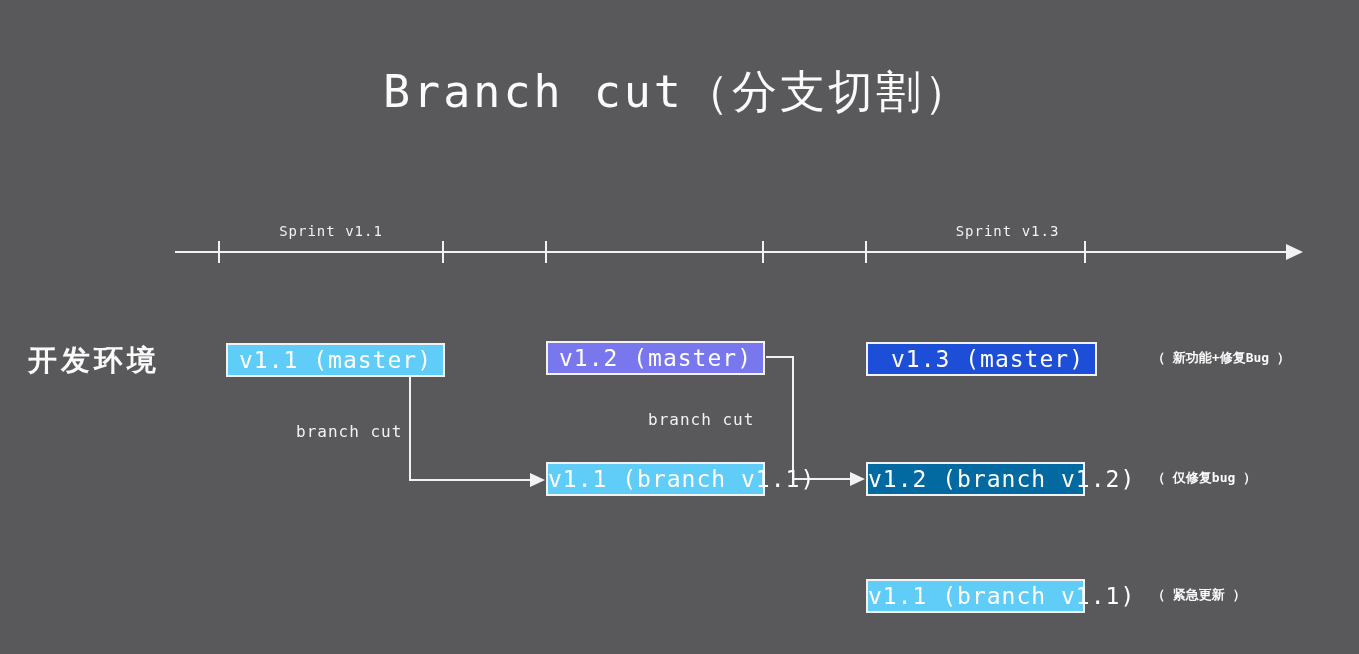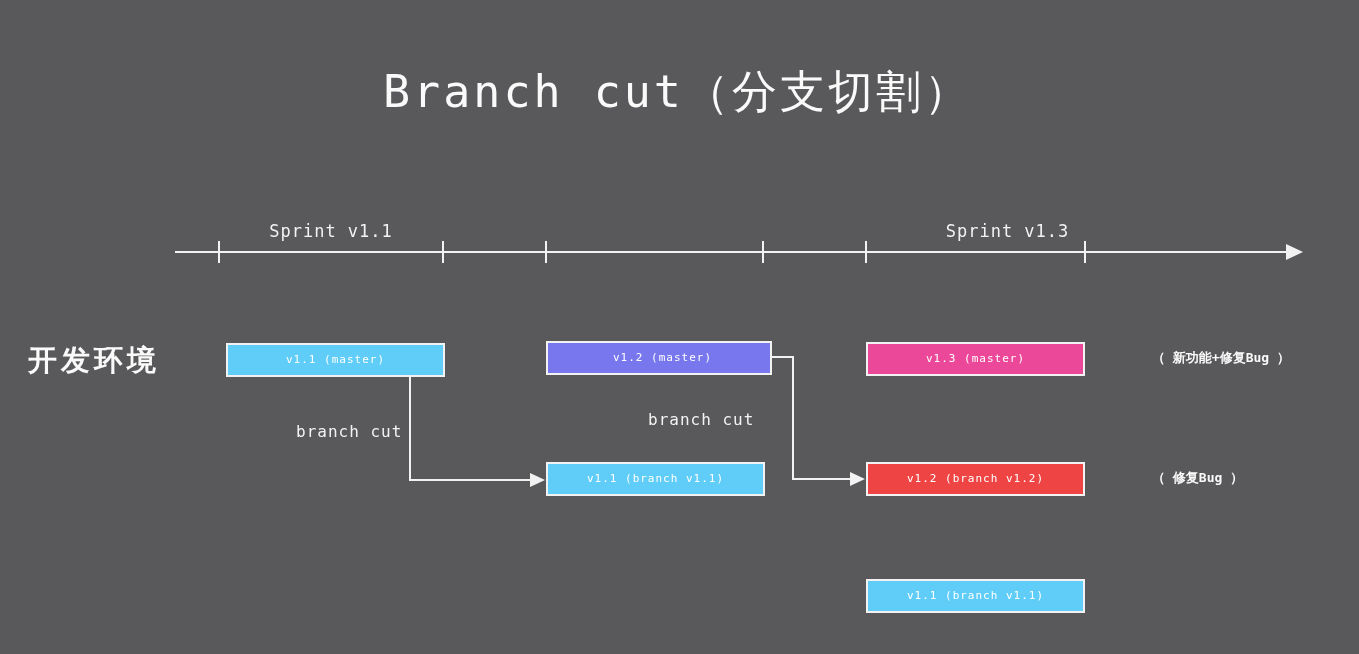--- a/index.html
+++ b/index.html
@@ -29,21 +29,21 @@
     white-space: nowrap;
   }
 
   svg.lines { left: 0; top: 0; z-index: 1; }
 
   .sprint-label {
     top: 219px;
     height: 24px;
     line-height: 24px;
     text-align: center;
-    font-size: 17px;
+    font-size: 14px;
     letter-spacing: 1px;
     color: #f2f2f2;
     z-index: 2;
     white-space: nowrap;
   }
   .sprint-1 { left: 219px; width: 224px; }
   .sprint-2 { left: 546px; width: 217px; }
   .sprint-3 { left: 898px; width: 219px; }
 
   .env-label {
@@ -61,28 +61,28 @@
   .env-dev  { top: 346px; }
   .env-test { top: 464px; }
   .env-prod { top: 581px; }
 
   .vbox {
     width: 215px;
     height: 30px;
     line-height: 30px;
     border: 2px solid #f2f2f2;
     text-align: center;
-    font-size: 11px;
+    font-size: 23px;
     letter-spacing: 1px;
     color: #ffffff;
     z-index: 3;
     white-space: nowrap;
   }
   .b-dev-1  { left: 226px; top: 343px; }
-  .b-dev-2  { left: 546px; top: 341px; padding-left: 7px; }
+  .b-dev-2  { left: 546px; top: 341px; }
   .b-dev-3  { left: 866px; top: 342px; }
   .b-test-1 { left: 546px; top: 462px; }
   .b-test-2 { left: 866px; top: 462px; }
   .b-prod-1 { left: 866px; top: 579px; }
 
   .cut-label {
     font-size: 16px;
     letter-spacing: 1px;
     color: #f2f2f2;
     z-index: 2;
@@ -130,24 +130,25 @@
     </g>
   </svg>
 
   <div class="abs sprint-label sprint-1">Sprint v1.1</div>
   <div class="abs sprint-label sprint-3">Sprint v1.3</div>
 
   <div class="abs env-label env-dev">开发环境</div>
 
   <div class="abs vbox b-dev-1" style="background: rgb(95, 205, 248);">v1.1 (master)</div>
   <div class="abs vbox b-dev-2" style="background: rgb(120, 119, 238);">v1.2 (master)</div>
-  <div class="abs vbox b-dev-3" style="background: #ec4899;">v1.3 (master)</div>
+  <div class="abs vbox b-dev-3" style="background: #1d4ed8; padding-left: 12px;">v1.3 (master)</div>
   <div class="abs vbox b-test-1" style="background: rgb(95, 205, 248);">v1.1 (branch v1.1)</div>
-  <div class="abs vbox b-test-2" style="background: #ef4444;">v1.2 (branch v1.2)</div>
+  <div class="abs vbox b-test-2" style="background: #0369a1;">v1.2 (branch v1.2)</div>
   <div class="abs vbox b-prod-1" style="background: rgb(95, 205, 248);">v1.1 (branch v1.1)</div>
 
   <div class="abs cut-label cut-1">branch cut</div>
   <div class="abs cut-label cut-2">branch cut</div>
 
   <div class="abs annotation ann-dev">（ 新功能+修复Bug ）</div>
-  <div class="abs annotation ann-test">（ 修复Bug ）</div>
+  <div class="abs annotation ann-test">（ 仅修复bug ）</div>
+  <div class="abs annotation ann-prod">（ 紧急更新 ）</div>
 
 </div>
 
 </body></html>

